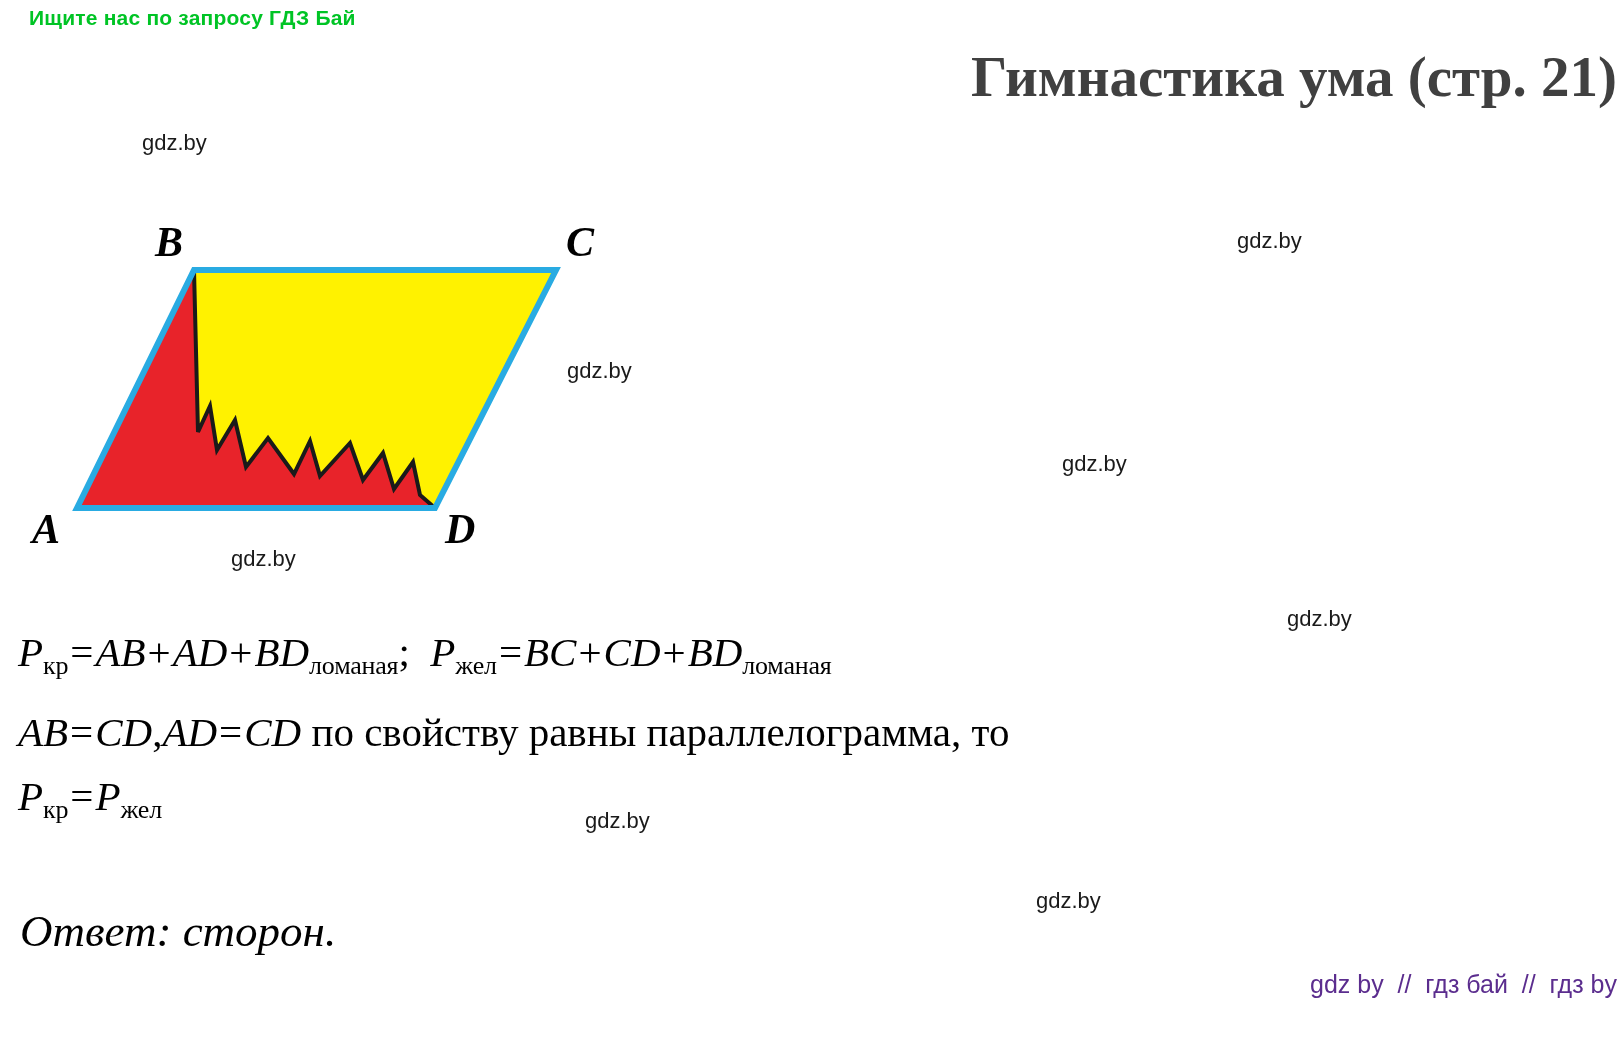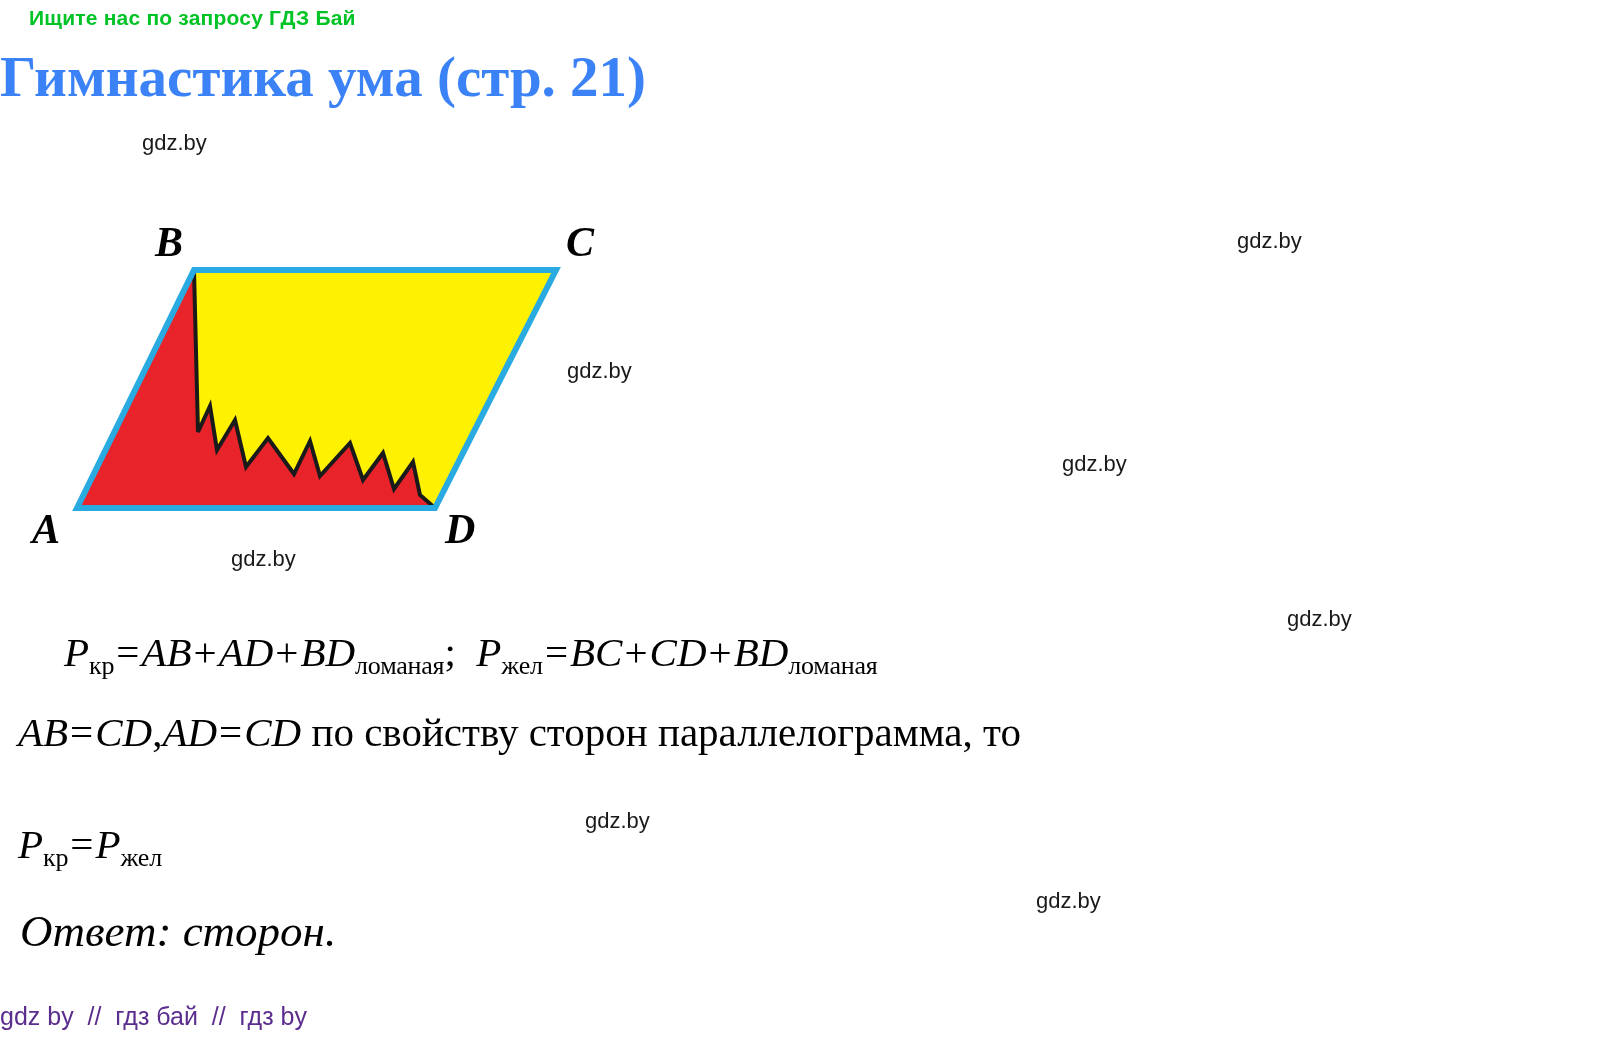--- a/index.html
+++ b/index.html
@@ -29,25 +29,25 @@
     color: #00C425;
     letter-spacing: 0.2px;
     padding-left: 29px;
   }
 
   
   #page-title {
     top: 44px;
     left: 0;
     width: 1617px;
-    text-align: left;
+    text-align: right;
     font-family: "Liberation Serif", serif;
     font-weight: bold;
     font-size: 57px;
-    color: #3b82f6;
+    color: #404040;
     letter-spacing: 0px;
   }
 
   
   #figure-wrap {
     top: 210px;
     left: 20px;
     width: 640px;
     height: 360px;
   }
@@ -63,23 +63,23 @@
 
   
   .math-line {
     left: 18px;
     font-family: "Liberation Serif", serif;
     font-style: italic;
     font-size: 41px;
     white-space: nowrap;
     line-height: 1;
   }
-  #math-line-1 { top: 632px; margin-left: 46px; }
+  #math-line-1 { top: 632px; }
   #math-line-2 { top: 712px; }
-  #math-line-3 { top: 824px; }
+  #math-line-3 { top: 776px; }
 
   .mi { font-style: italic; }
   .mup { font-style: normal; }
   .sub {
     font-style: normal;
     font-size: 26px;
     vertical-align: -0.30em;
     letter-spacing: -0.2px;
   }
   .op { font-style: normal; padding: 0 2px; }
@@ -99,26 +99,25 @@
     font-size: 22px;
     color: #1a1a1a;
     white-space: nowrap;
   }
 
   
   #footer-line {
     top: 970px;
     left: 0;
     width: 1617px;
-    text-align: left;
+    text-align: right;
     font-family: "Liberation Sans", sans-serif;
     font-size: 25px;
     color: #5B2D8E;
     white-space: pre;
-    margin-top: 32px;
   }
 </style>
 </head>
 <body>
 
 <div class="abs" id="promo-line">Ищите нас по запросу ГДЗ Бай</div>
 
 <div class="abs" id="page-title">Гимнастика ума (стр. 21)</div>
 
 <div class="abs" id="figure-wrap">
@@ -151,21 +150,21 @@
 <div class="abs vertex-label" style="left:32px;  top:505px;">A</div>
 <div class="abs vertex-label" style="left:155px; top:218px;">B</div>
 <div class="abs vertex-label" style="left:566px; top:218px;">C</div>
 <div class="abs vertex-label" style="left:445px; top:505px;">D</div>
 
 <div class="abs math-line" id="math-line-1">
   <span class="mi">P</span><span class="sub">кр</span><span class="op">=</span><span class="mi">AB</span><span class="op">+</span><span class="mi">AD</span><span class="op">+</span><span class="mi">BD</span><span class="sub">ломаная</span><span class="mup">;</span>&nbsp;&nbsp;<span class="mi">P</span><span class="sub">жел</span><span class="op">=</span><span class="mi">BC</span><span class="op">+</span><span class="mi">CD</span><span class="op">+</span><span class="mi">BD</span><span class="sub">ломаная</span>
 </div>
 
 <div class="abs math-line" id="math-line-2">
-  <span class="mi">AB</span><span class="op">=</span><span class="mi">CD</span><span class="mup">,</span><span class="mi">AD</span><span class="op">=</span><span class="mi">CD</span>&nbsp;<span class="mup">по свойству сторон параллелограмма, то</span>
+  <span class="mi">AB</span><span class="op">=</span><span class="mi">CD</span><span class="mup">,</span><span class="mi">AD</span><span class="op">=</span><span class="mi">CD</span>&nbsp;<span class="mup">по свойству равны параллелограмма, то</span>
 </div>
 
 <div class="abs math-line" id="math-line-3">
   <span class="mi">P</span><span class="sub">кр</span><span class="op">=</span><span class="mi">P</span><span class="sub">жел</span>
 </div>
 
 <div class="abs" id="answer-line">Ответ: сторон.</div>
 
 <div class="abs watermark" style="left:142px;  top:130px;">gdz.by</div>
 <div class="abs watermark" style="left:1237px; top:228px;">gdz.by</div>

